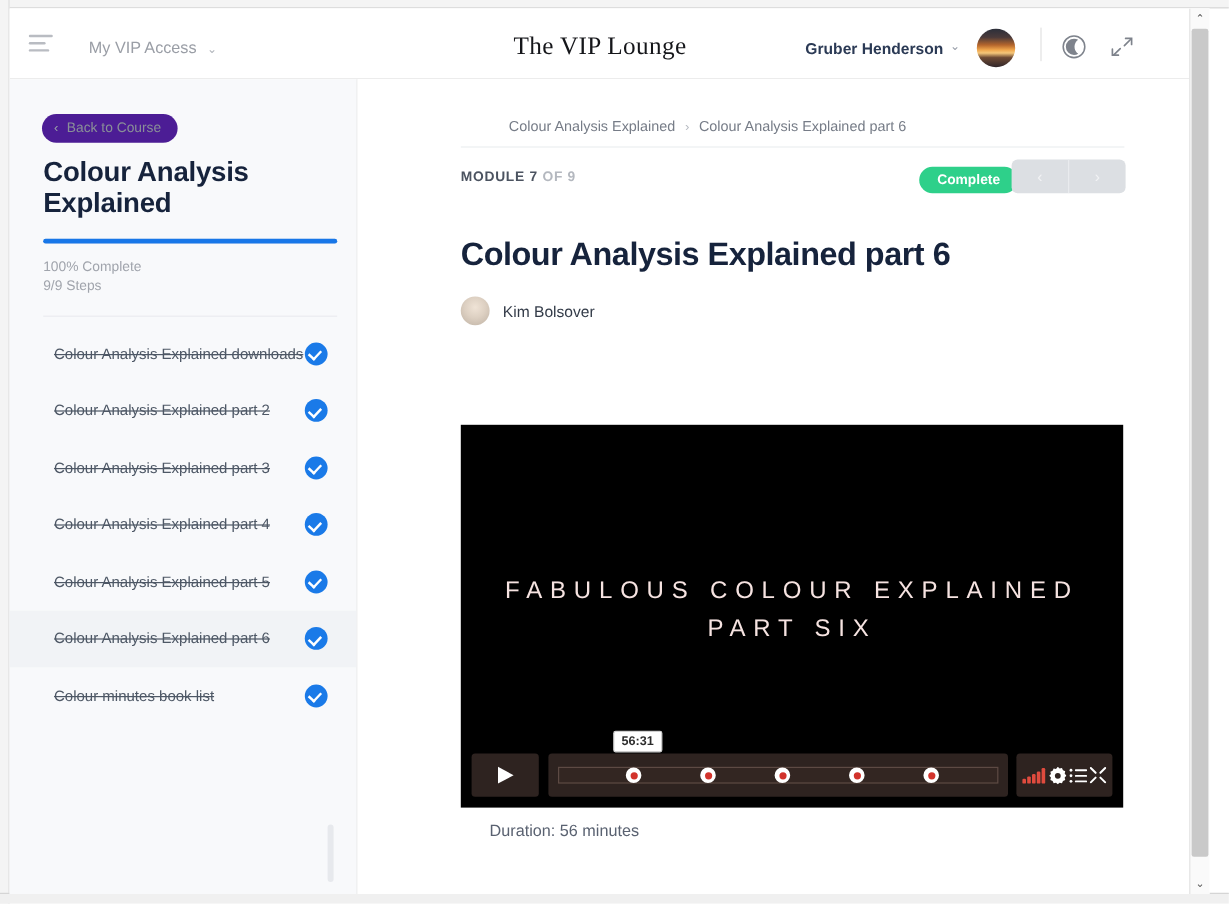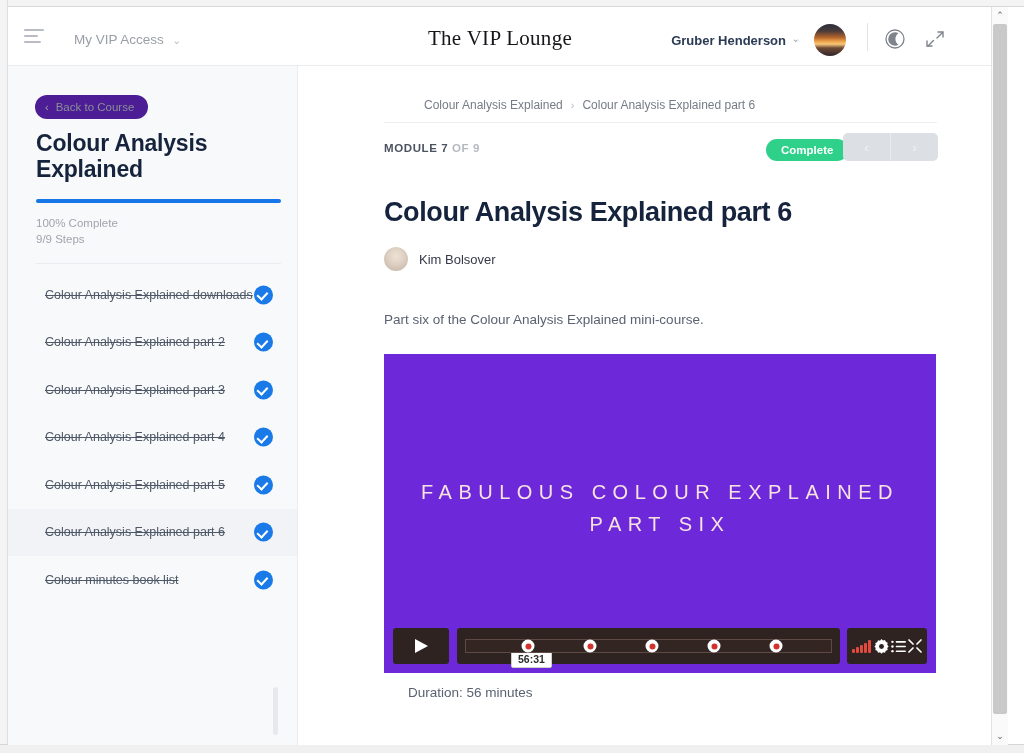--- a/index.html
+++ b/index.html
@@ -277,21 +277,21 @@
 
   .lesson-desc {
     position: absolute; left: 86px; top: 246px;
     font-size: 13.5px; color: #5a6271; white-space: nowrap;
   }
 
   
   .video {
     position: absolute; left: 86px; top: 288px;
     width: 552px; height: 319px;
-    background: #6d28d9;
+    background: #000000;
     overflow: hidden;
   }
   .video-title {
     position: absolute; left: 0; top: 122px; width: 552px;
     text-align: center;
     font-size: 20px; color: #f6e3e1;
     letter-spacing: 6.5px; line-height: 32px;
     font-weight: normal;
   }
   .controls {
@@ -331,21 +331,21 @@
   }
   .chapter-dot::after {
     content: ""; position: absolute; left: 1.5px; top: 1.5px;
     width: 6px; height: 6px; border-radius: 50%; background: #d2332c;
   }
   .time-tooltip {
     position: absolute; left: 54px; top: -19px;
     background: #ffffff; color: #2c2c2c;
     font-size: 10.5px; font-weight: bold;
     padding: 2px 6px; border: 1px solid #cfcfcf;
-    border-radius: 2px; white-space: nowrap; margin-top: 41px;
+    border-radius: 2px; white-space: nowrap;
   }
   .ctrl-icons {
     position: absolute; right: 0; top: 0;
     width: 80px; height: 36px;
     background: #2e2320; border-radius: 3px;
     display: flex; align-items: center; justify-content: space-around;
     padding: 0 4px; box-sizing: border-box;
   }
   .volume-bars { display: flex; align-items: flex-end; height: 13px; cursor: pointer; }
   .volume-bars i {
@@ -471,21 +471,20 @@
         <div class="nav-btn next">›</div>
       </div>
 
       <div class="lesson-title">Colour Analysis Explained part 6</div>
 
       <div class="author-row">
         <div class="author-avatar"></div>
         <div class="author-name">Kim Bolsover</div>
       </div>
 
-      <div class="lesson-desc">Part six of the Colour Analysis Explained mini-course.</div>
 
       <div class="video">
         <div class="video-title">
           <div>FABULOUS COLOUR EXPLAINED</div>
           <div>PART SIX</div>
         </div>
 
         <div class="controls">
           <div class="play-btn"></div>
 

